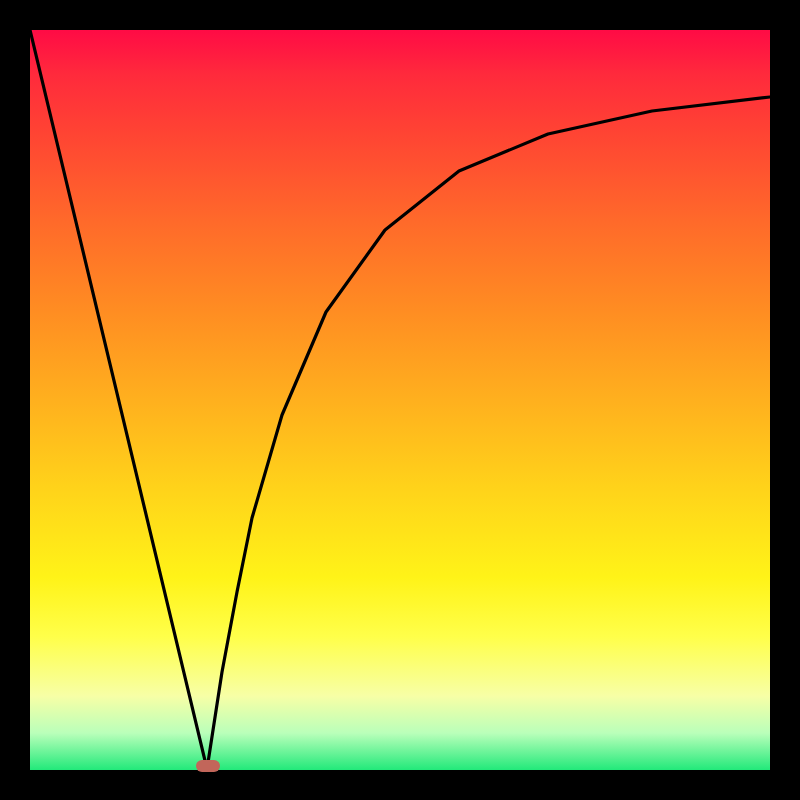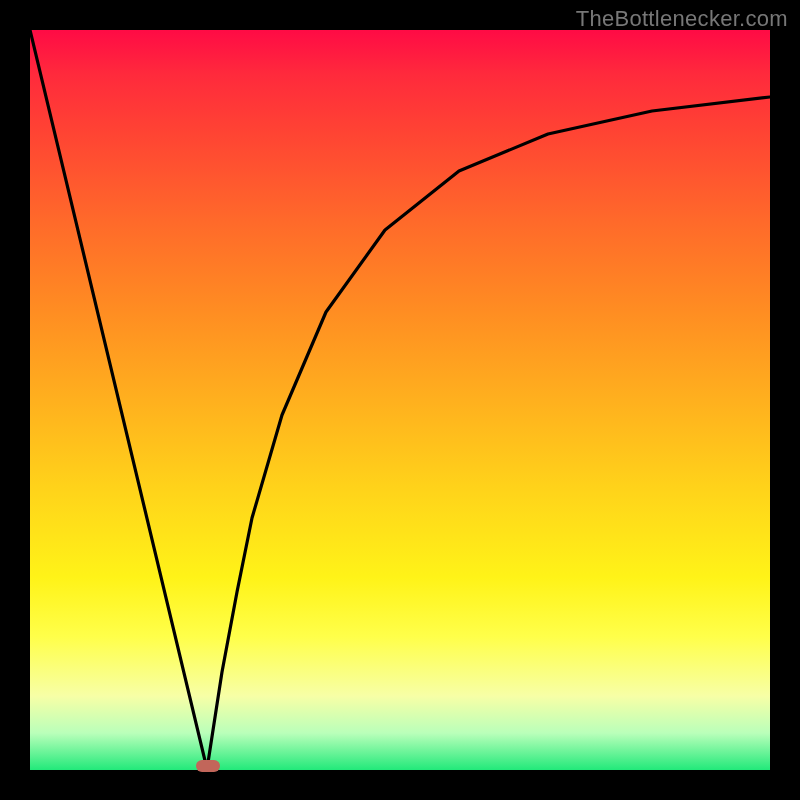--- a/index.html
+++ b/index.html
@@ -61,21 +61,20 @@
     width: 24px;
     height: 12px;
     border-radius: 999px;
   }
 </style>
 </head>
 <body>
 
 <div class="stage">
 
-  <div class="watermark">TheBottlenecker.com</div>
 
   <div class="plot-area">
 
     <svg class="curve-svg" viewBox="0 0 740 740" preserveAspectRatio="none">
       <path d="M 0 0
                L 177 739
                L 192 642
                L 207 562
                L 222 488
                L 252 385

